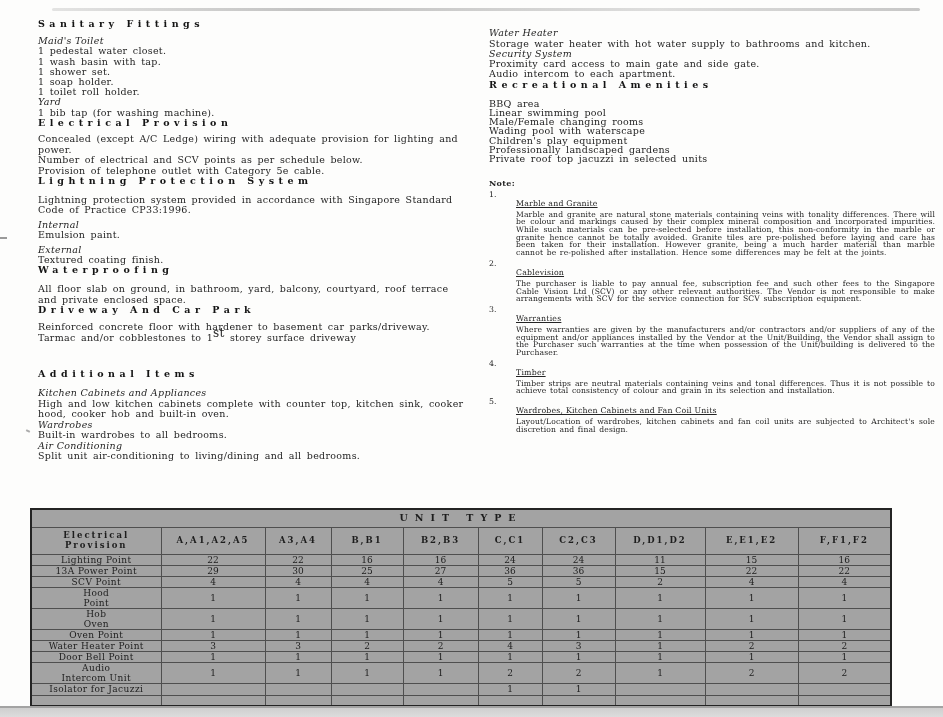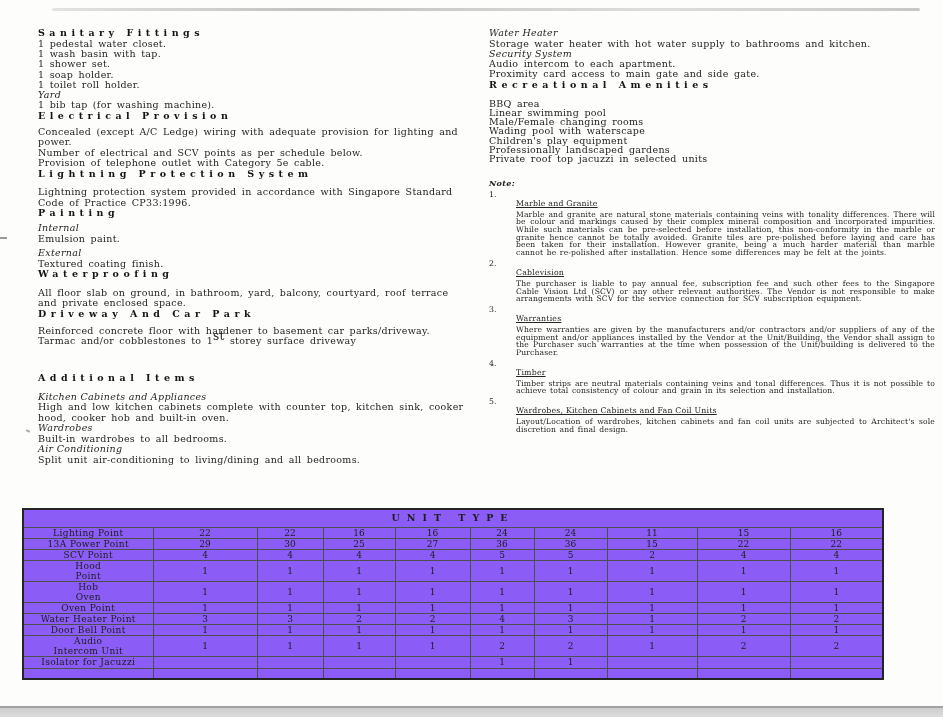--- a/index.html
+++ b/index.html
@@ -4,49 +4,49 @@
 <style>
   * { margin:0; padding:0; box-sizing:border-box; }
   html,body { background:#e9e9e9; }
   .page {
     position:relative; width:943px; height:717px; margin:0 auto;
     background:#fdfdfc; overflow:hidden;
     font-family:"DejaVu Serif", "Liberation Serif", serif;
     color:#242424;
   }
   .col { position:absolute; }
-  .col-left  { left:38px; top:28px; width:434px; }
+  .col-left  { left:38px; top:19px; width:434px; }
   .col-right { left:489px; top:28px; width:446px; }
 
   h2.heading {
     font-size:9.5px; font-weight:bold; letter-spacing:4.5px;
     color:#141414; line-height:1.15; white-space:nowrap;
   }
   p.sub  { font-style:italic; font-size:9.5px; line-height:10.5px; letter-spacing:0.3px; }
   p.line { font-size:9.5px; line-height:10.2px; letter-spacing:0.3px; word-spacing:2px; }
   p.body { font-size:9.5px; line-height:10.5px; letter-spacing:0.3px; word-spacing:2px; }.mt5{margin-top:5px}.mt6{margin-top:6px}
   .mt8{margin-top:8px}.mt12{margin-top:4px}.mt14{}
   .mt16{}.mt26{margin-top:26px}
 
   
   .notes { margin-top:14px; }
-  .notes-label { font-style:italic; font-size:8px; font-weight:bold; letter-spacing:0.3px; }
+  .notes-label { font-size:8px; font-weight:bold; letter-spacing:0.3px; }
   .note { display:flex; margin-top:3px; }
   .note-num { width:27px; flex:none; font-size:7.8px; line-height:8.2px; }
   .note-content { flex:1; }
   .note-title { font-size:7.8px; line-height:8.2px; text-decoration:underline; letter-spacing:0.2px; }
   .note-body { font-size:7.6px; line-height:7.7px; letter-spacing:0.15px; word-spacing:1px; text-align:justify; margin-top:1px; }
 
   
   .amenity { font-size:9.5px; line-height:9.3px; letter-spacing:0.3px; word-spacing:2px; }
 
   
   table.spec-table {
-    position:absolute; left:22px; top:508px; width:860px;
-    border-collapse:collapse; table-layout:fixed; background:#8b5cf6;
+    position:absolute; left:30px; top:508px; width:860px;
+    border-collapse:collapse; table-layout:fixed; background:#a3a3a3;
     border:2px solid #242424;
   }
   table.spec-table td {
     border:1px solid #4f4f4f; font-size:9px; color:#1d1d1d;
     padding:0 2px; text-align:center; vertical-align:middle; line-height:1.12;
   }
   tr.title-row td { height:18px; font-weight:bold; letter-spacing:7px; font-size:9.5px; }
   tr.colhead td   { height:27px; font-weight:bold; letter-spacing:2px; font-size:8.5px; }
   td.rowhead { text-align:left; white-space:pre-line; letter-spacing:3px; padding-left:5px; font-size:9px; line-height:1.3; }
   td.rlabel  { text-align:left; padding-left:5px; letter-spacing:0.4px; font-size:9.2px; white-space:pre-line; }
@@ -74,20 +74,21 @@
 
   <div class="top-streak"></div>
   <div class="art-bracket"></div>
   <div class="art-dash"></div>
   <div class="art-tick"></div>
 
   <div class="col col-left">
 
     <section>
       <h2 class="heading">Sanitary Fittings</h2>
+      <p class="sub mt6">Maid's Toilet</p>
       <p class="line">1 pedestal water closet.</p>
       <p class="line">1 wash basin with tap.</p>
       <p class="line">1 shower set.</p>
       <p class="line">1 soap holder.</p>
       <p class="line">1 toilet roll holder.</p>
       <p class="sub mt14">Yard</p>
       <p class="line">1 bib tap (for washing machine).</p>
     </section>
 
     <section>
@@ -96,21 +97,20 @@
       <p class="body">Number of electrical and SCV points as per schedule below.</p>
       <p class="body">Provision of telephone outlet with Category 5e cable.</p>
     </section>
 
     <section>
       <h2 class="heading mt14">Lightning Protection System</h2>
       <p class="body mt8">Lightning protection system provided in accordance with Singapore Standard Code of Practice CP33:1996.</p>
     </section>
 
     <section>
-      <h2 class="heading mt16">Painting</h2>
       <p class="sub mt12">Internal</p>
       <p class="line">Emulsion paint.</p>
       <p class="sub mt12">External</p>
       <p class="line">Textured coating finish.</p>
     </section>
 
     <section>
       <h2 class="heading mt14">Waterproofing</h2>
       <p class="body mt8">All floor slab on ground, in bathroom, yard, balcony, courtyard, roof terrace and private enclosed space.</p>
     </section>
@@ -132,22 +132,22 @@
     </section>
 
   </div>
 
   <div class="col col-right">
 
     <section>
       <p class="sub">Water Heater</p>
       <p class="line">Storage water heater with hot water supply to bathrooms and kitchen.</p>
       <p class="sub">Security System</p>
+      <p class="line">Proximity card access to main gate and side gate.</p>
       <p class="line">Audio intercom to each apartment.</p>
-      <p class="line">Proximity card access to main gate and side gate.</p>
     </section>
 
     <section>
       <h2 class="heading mt16">Recreational Amenities</h2>
       <div class="mt8">
         <p class="amenity">BBQ area</p>
         <p class="amenity">Linear swimming pool</p>
         <p class="amenity">Male/Female changing rooms</p>
         <p class="amenity">Wading pool with waterscape</p>
         <p class="amenity">Children's play equipment</p>
@@ -212,20 +212,33 @@
         <col style="width:64px">
         <col style="width:73px">
         <col style="width:90px">
       <col style="width:93px">
         <col style="width:93px">
     </colgroup>
     <tbody>
       <tr class="title-row">
         <td colspan="10">UNIT TYPE</td>
       </tr>
+      <tr class="colhead">
+        <td class="rowhead">Electrical
+Provision</td>
+        <td>A,A1,A2,A5</td>
+        <td>A3,A4</td>
+        <td>B,B1</td>
+        <td>B2,B3</td>
+        <td>C,C1</td>
+        <td>C2,C3</td>
+        <td>D,D1,D2</td>
+        <td>E,E1,E2</td>
+        <td>F,F1,F2</td>
+      </tr>
 
     <tr class="datarow">
           <td class="rlabel">Lighting Point</td>
           <td>22</td>
           <td>22</td>
           <td>16</td>
           <td>16</td>
           <td>24</td>
           <td>24</td>
           <td>11</td>

